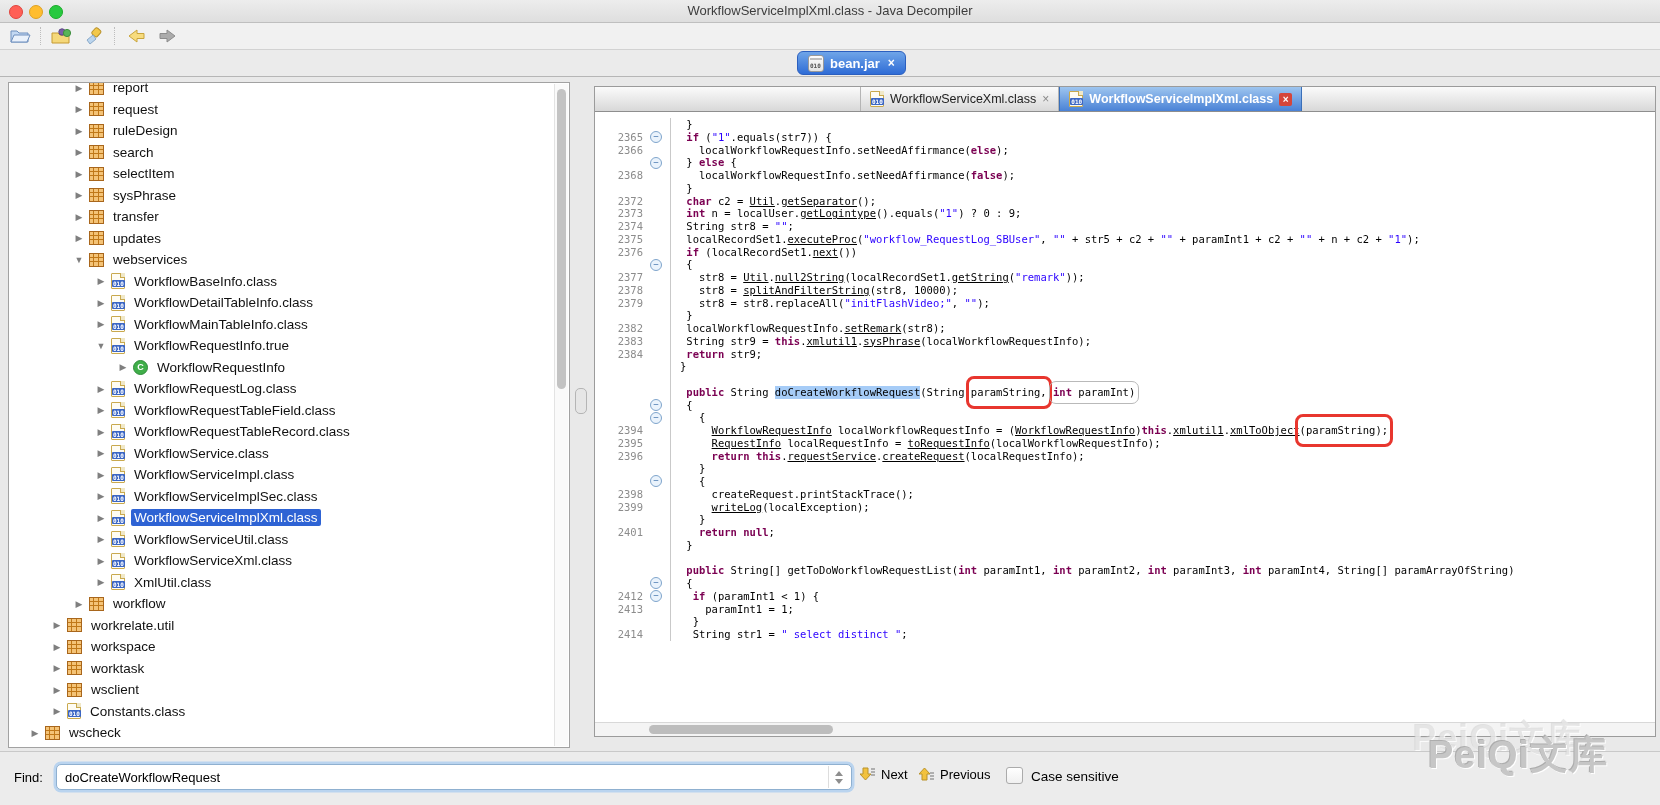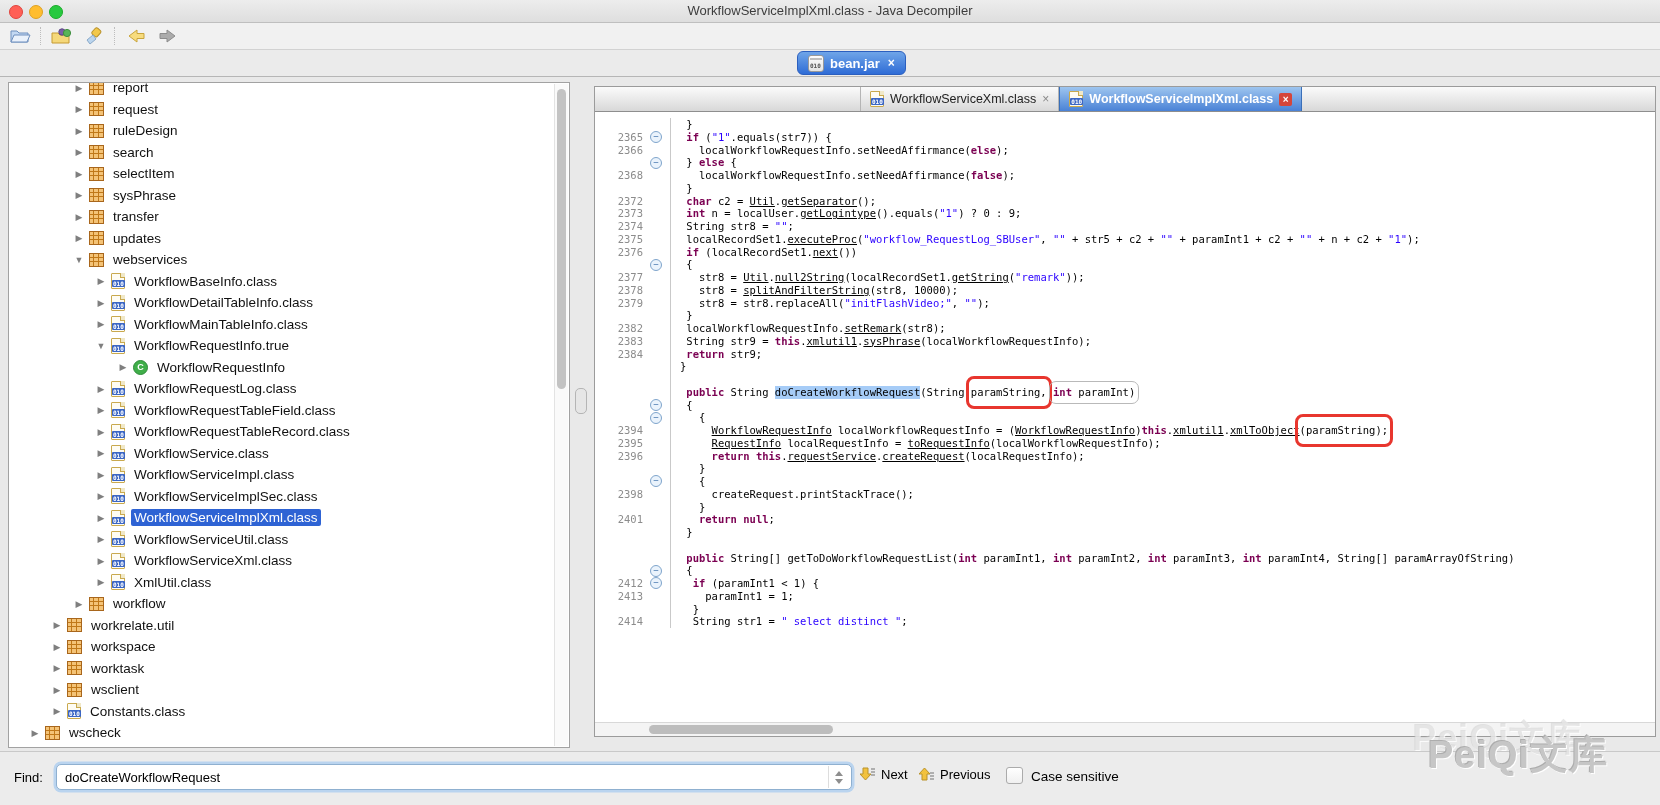--- a/index.html
+++ b/index.html
@@ -467,20 +467,25 @@
             <span class="fold-dot">−</span>
           </span>
           <span class="code"><span class="tp">   {</span></span>
         </div>
         <div class="ln">
           <span class="num">2398</span>
           <span class="fold"></span>
           <span class="code"><span class="tp">     createRequest.printStackTrace();</span></span>
         </div>
         <div class="ln">
+          <span class="num">2399</span>
+          <span class="fold"></span>
+          <span class="code"><span class="tp">     </span><span class="tu">writeLog</span><span class="tp">(localException);</span></span>
+        </div>
+        <div class="ln">
           <span class="num"></span>
           <span class="fold"></span>
           <span class="code"><span class="tp">   }</span></span>
         </div>
         <div class="ln">
           <span class="num">2401</span>
           <span class="fold"></span>
           <span class="code"><span class="tp">   </span><span class="tk">return</span><span class="tp"> </span><span class="tk">null</span><span class="tp">;</span></span>
         </div>
         <div class="ln">

